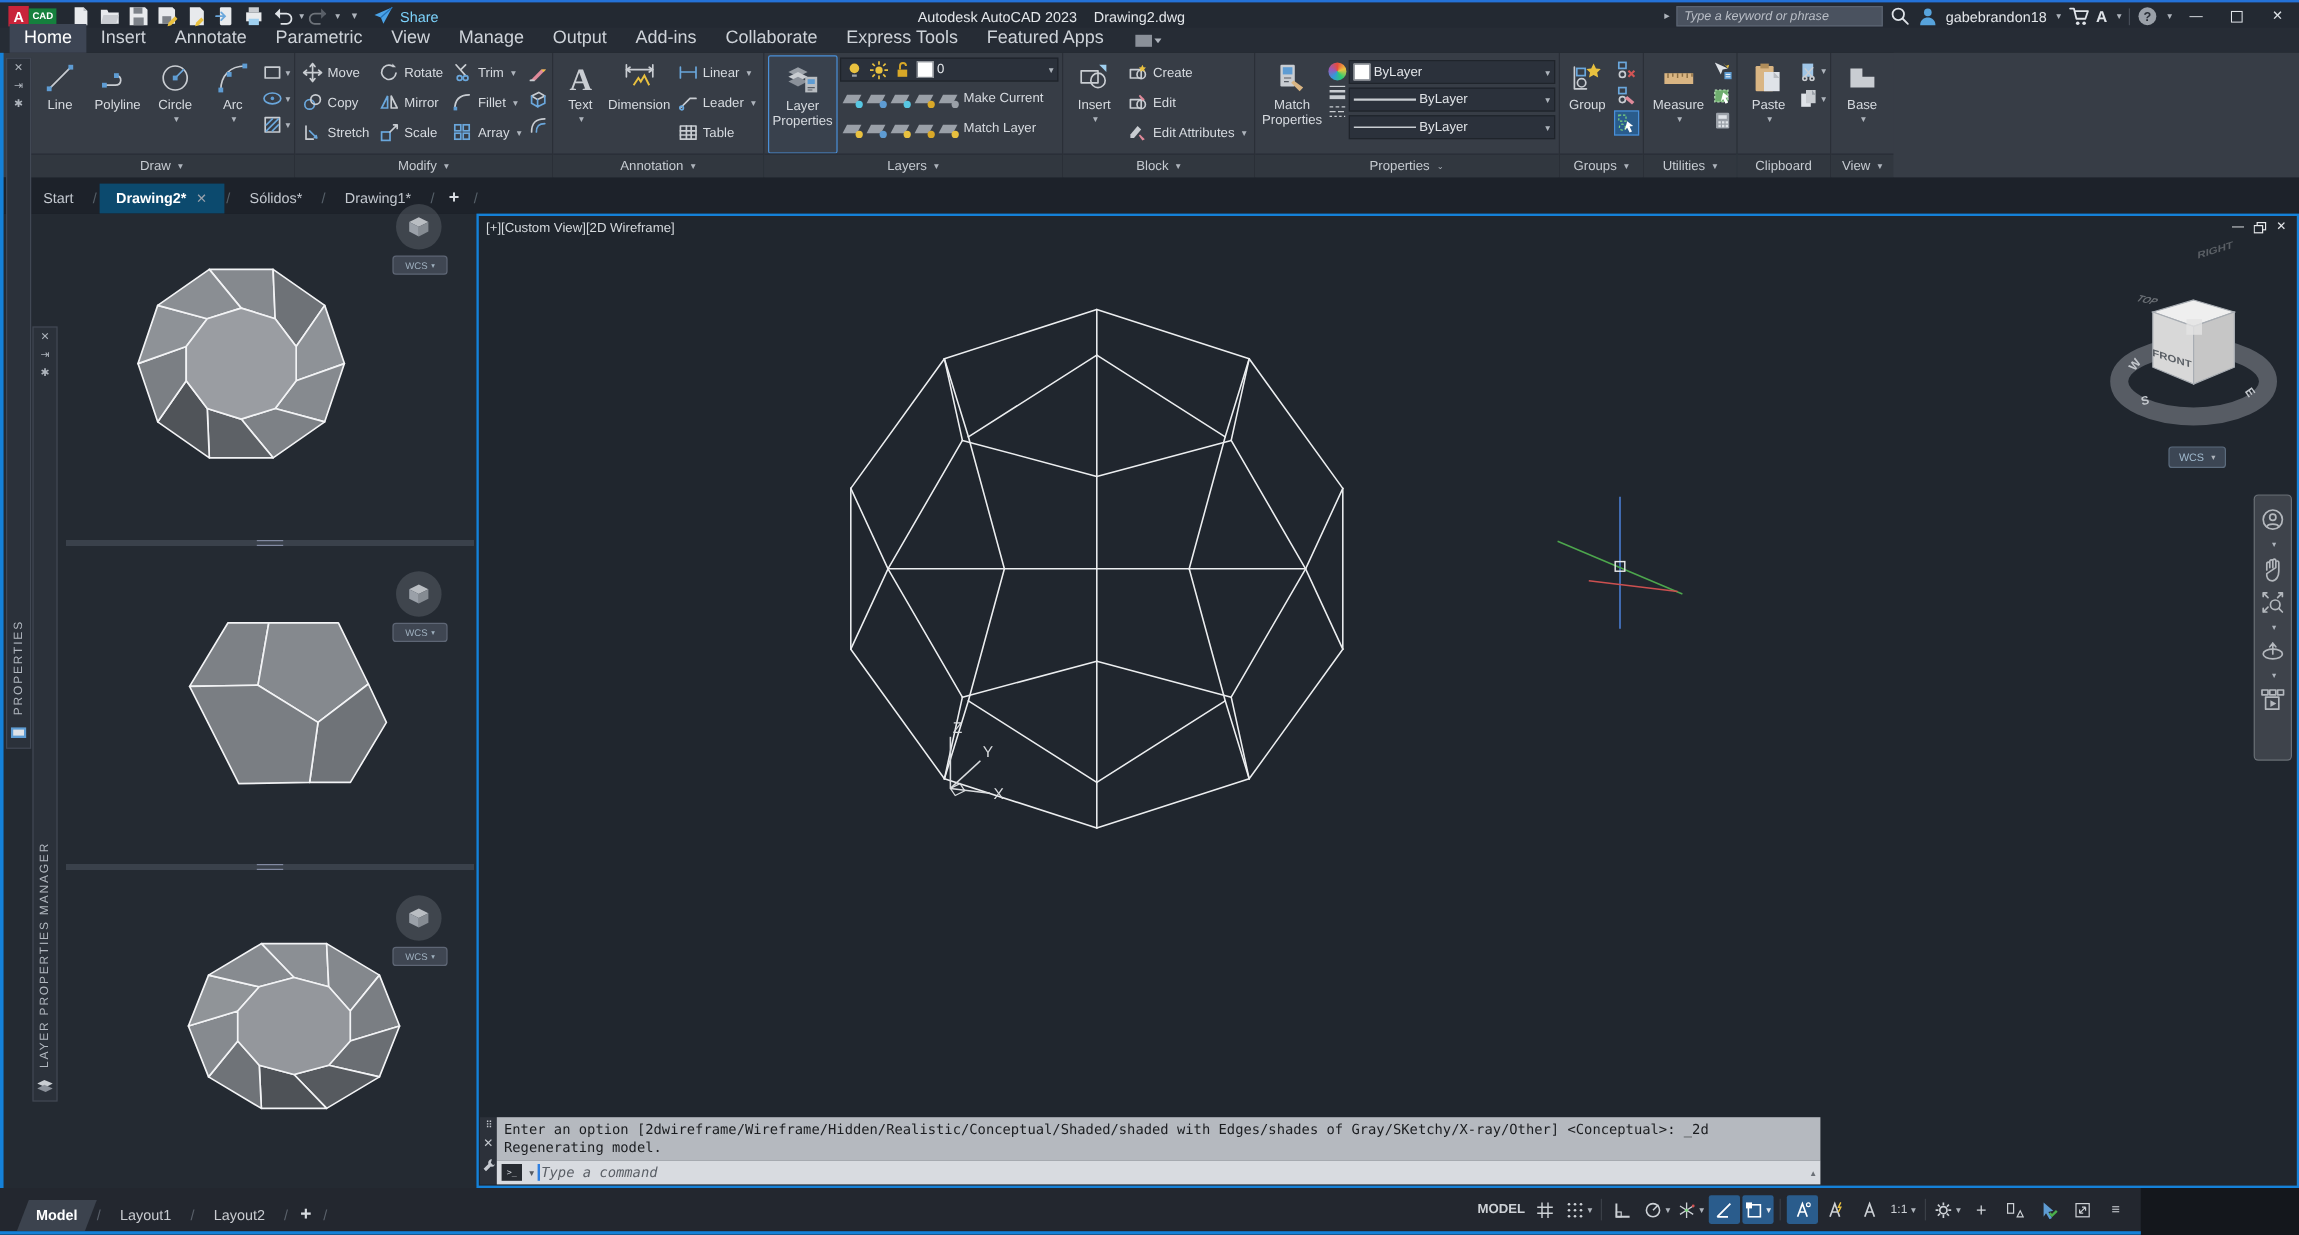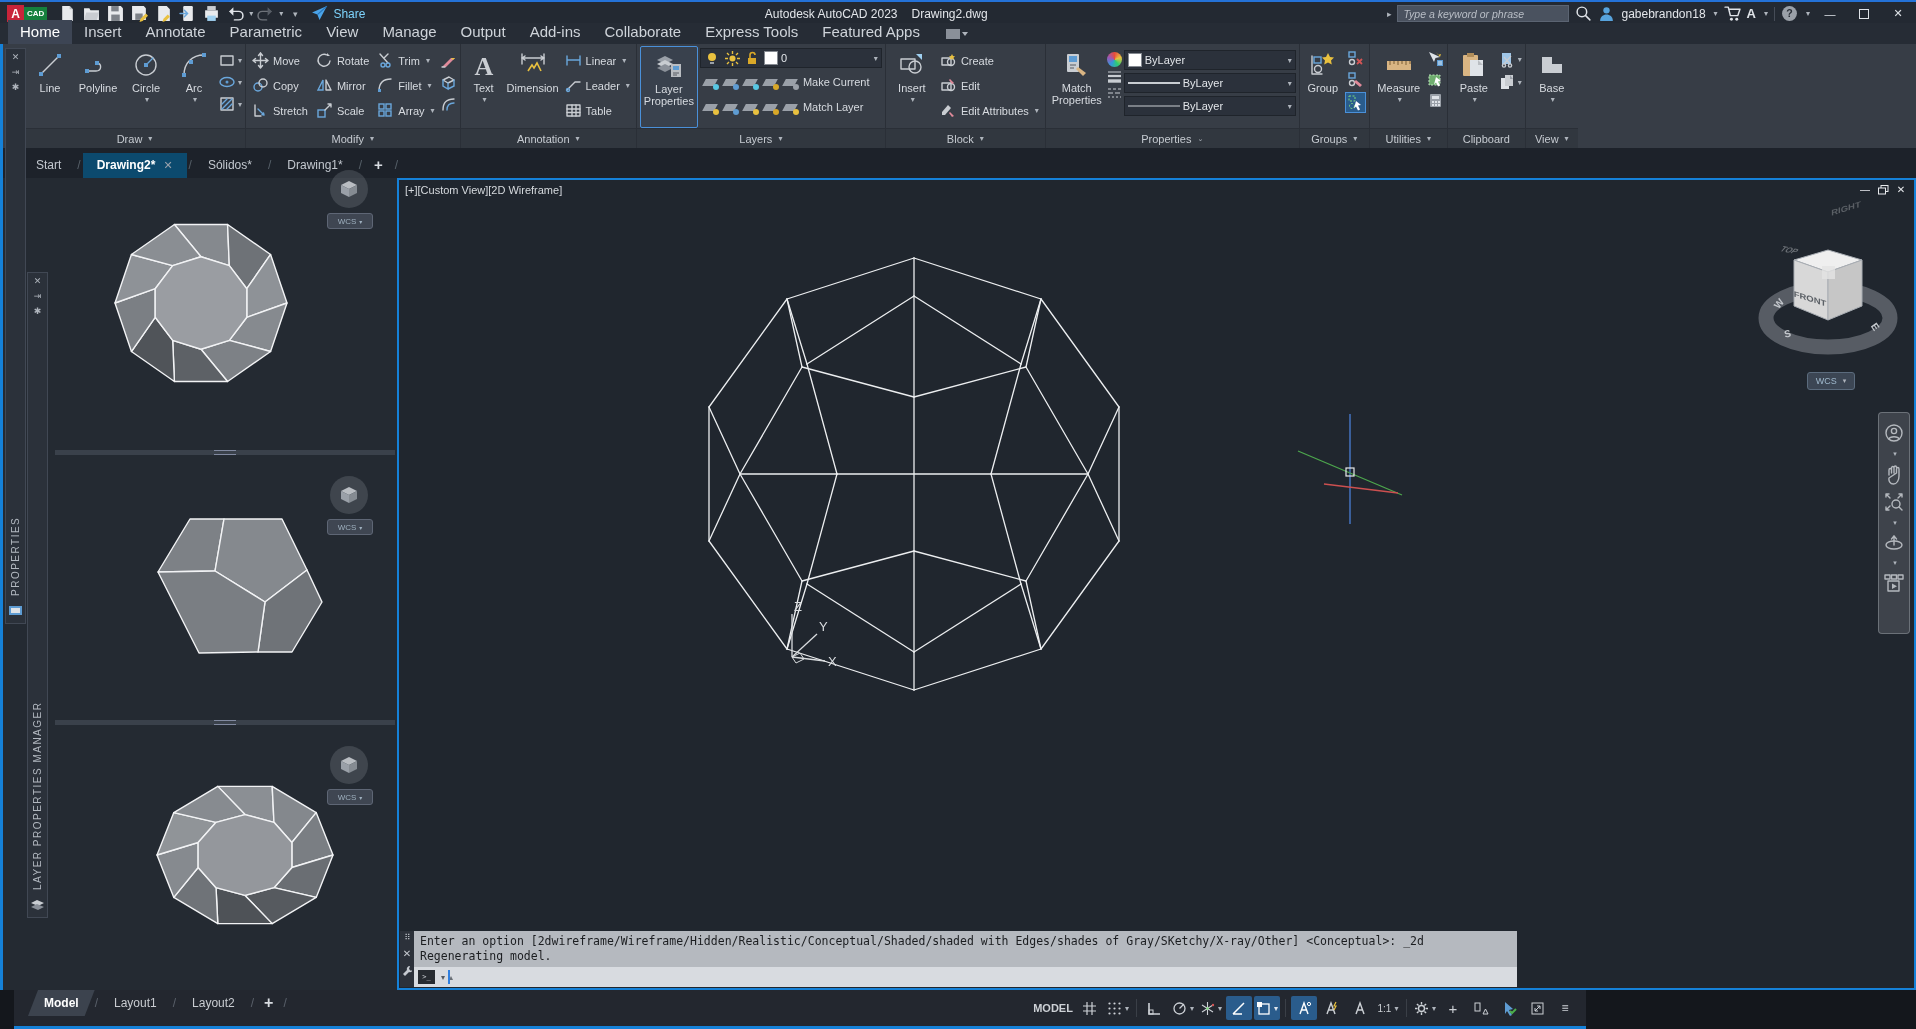--- a/index.html
+++ b/index.html
@@ -79,22 +79,22 @@
   #cmd-hist{background:#b5b9bf;color:#1b1d20;font-family:"DejaVu Sans Mono","Liberation Mono",monospace;
             font-size:11.5px;line-height:15px;padding:3px 6px;white-space:pre-wrap}
   #cmd-inrow{height:20px;background:#d8dbe0;display:flex;align-items:center;padding:0 4px;gap:4px;position:relative}
   #cmd-prompt{width:17px;height:14px;background:#272b31;color:#cfd3d8;font-size:7px;display:flex;align-items:center;justify-content:center;
               font-family:"DejaVu Sans Mono",monospace}
   #cmd-input{flex:1;border:none;background:transparent;outline:none;font-family:"DejaVu Sans Mono","Liberation Mono",monospace;
              font-style:italic;font-size:11.5px;color:#3c4148}
   #cmd-input::placeholder{color:#5a5f66}
   #cmd-cursor{position:absolute;left:34px;top:3px;width:2px;height:14px;background:#2f7fe0}
   
-  #statusbar{left:14px;top:990px;width:1572px;height:39px;background:#23272f;border-bottom:3px solid #1581d8;
-             box-sizing:border-box;display:flex;align-items:flex-start;font-size:12px}
+  #statusbar{left:0;top:990px;width:1784px;height:39px;background:#23272f;border-bottom:3px solid #1581d8;
+             box-sizing:border-box;display:flex;align-items:flex-end;font-size:12px}
   .ltab{padding:6px 16px;color:#c9ccd1}
   .ltab.active{background:#3c434e;color:#fff;font-weight:bold;clip-path:polygon(10px 0,100% 0,calc(100% - 10px) 100%,0 100%)}
   .lsep{color:#5a616b}
   #st-right{position:absolute;right:8px;top:0;height:36px;display:flex;align-items:center;gap:2px}
   .stbtn{min-width:22px;height:24px;display:flex;align-items:center;justify-content:center;color:#cdd1d6;
          font-size:12px;border-radius:2px;padding:0 2px;gap:1px}
   .stbtn.on{background:#2a5c8c;color:#fff}
   .stsep{width:1px;height:18px;background:#3a3f47;margin:0 3px}
   
   #navbar{left:1878px;top:412px;width:30px;height:210px;background:rgba(150,156,164,.25);
@@ -1030,20 +1030,21 @@
     <svg width="10" height="12" viewBox="0 0 10 12">
         <path d="M8 1a3 3 0 0 0-3 4L1 9l2 2 4-4a3 3 0 0 0 4-3L9 6 7 4z" fill="#c6cad0"></path>
       </svg>
   </div>
   <div id="cmd-main">
     <div id="cmd-hist"><span>Enter an option [2dwireframe/Wireframe/Hidden/Realistic/Conceptual/Shaded/shaded with Edges/shades of Gray/SKetchy/X-ray/Other] &lt;Conceptual&gt;: _2d</span><br><span>Regenerating model.</span></div>
     <div id="cmd-inrow">
       <span id="cmd-prompt">&gt;_</span>
       <span class="dd" style="color:#555a61">▾</span>
       <span id="cmd-cursor"></span>
+      <input id="cmd-input" placeholder="Type a command" style="">
       <span style="color:#6a6f76;font-size:8px">▴</span>
     </div>
   </div>
 </div>
 
 <div id="statusbar" class="ab">
   <div id="ltabs" class="f aic" style="margin-left:14px">
       <div class="ltab active">Model</div>
       <span class="lsep">/</span>
       <div class="ltab">Layout1</div>

